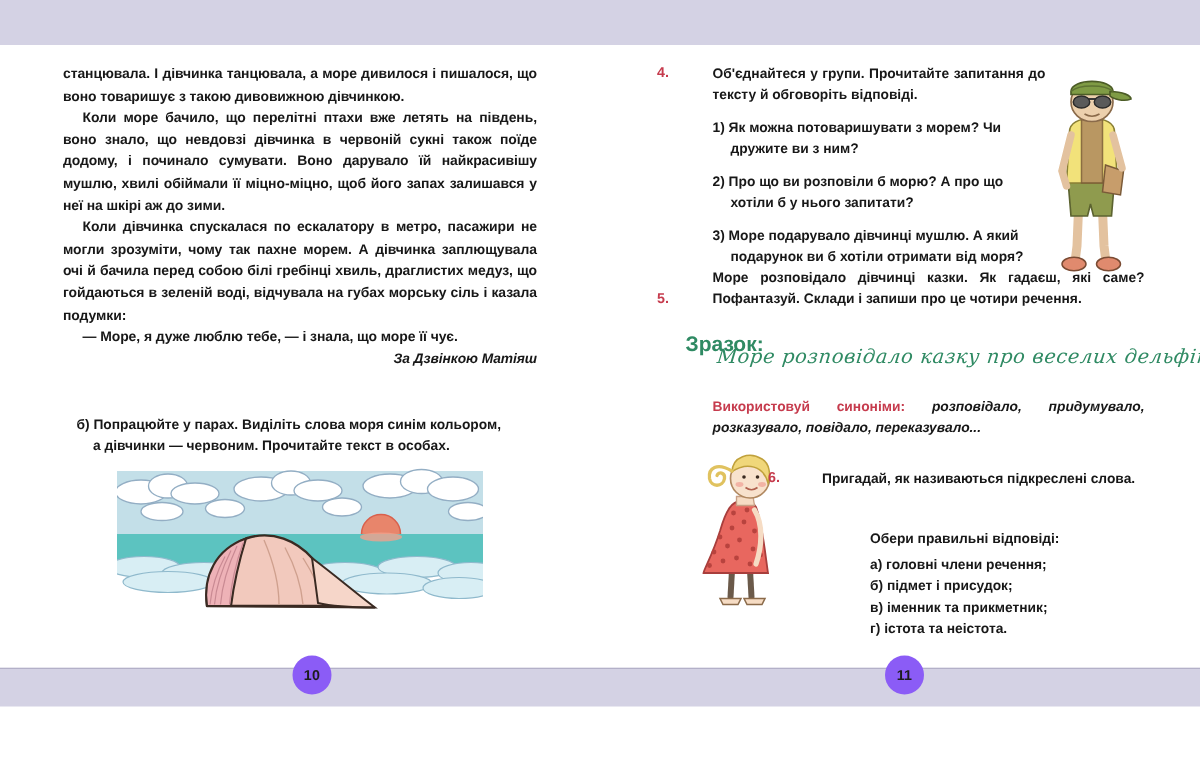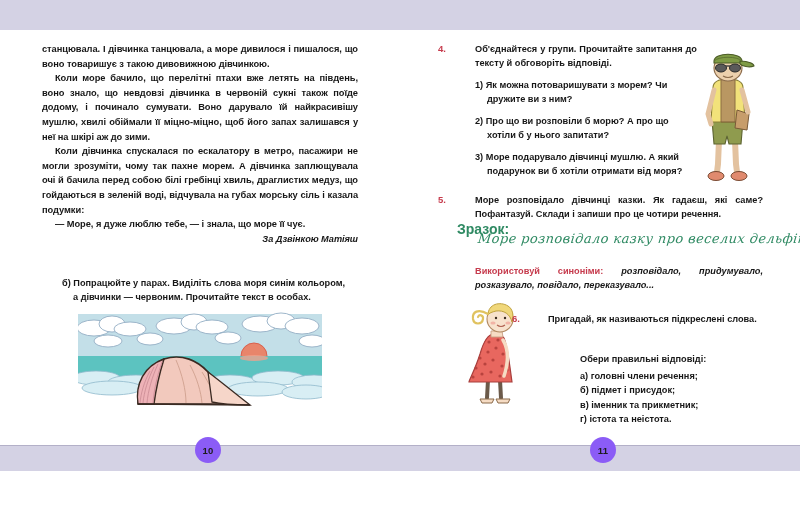--- a/index.html
+++ b/index.html
@@ -86,21 +86,21 @@
     text-align: right;
     font-style: italic;
     font-weight: bold;
     margin-top: 4px;
     font-size: 9.2px;
   }
 
   
   #task-b {
     position: absolute;
-    left: 62px;
+    left: 51px;
     top: 276px;
     width: 290px;
     font-size: 9.2px;
     line-height: 14px;
     font-weight: bold;
     color: #171717;
   }
   #task-b .hang { display: block; padding-left: 11px; text-indent: -11px; }
 
   
@@ -311,21 +311,21 @@
 
       <path d="M26 28 Q31 31 36 28" stroke="#8a6a4a" stroke-width="1.1" fill="none"></path>
 
       <path d="M17 13 C17 4 45 4 45 13 L45 15 L17 15 Z" fill="#7f9b45" stroke="#4c5c27" stroke-width="1.1"></path>
       <path d="M43 13 C52 13 57 16 57 18 C52 20 45 18 43 16 Z" fill="#7f9b45" stroke="#4c5c27" stroke-width="1.1"></path>
       <path d="M17 13 C22 8 40 8 45 13" stroke="#5e7333" stroke-width="1" fill="none"></path>
     </svg>
   </div>
 
   <div class="ex-num" style="left:438px; top:194px;">5.</div>
-  <div class="ex-body" style="left:475px; top:193px; width:288px;">Море розповідало дівчинці казки. Як гадаєш, які саме? Пофантазуй. Склади і запиши про це чотири речення.</div>
+  <div class="ex-body" style="left:475px; top:178px; width:288px;">Море розповідало дівчинці казки. Як гадаєш, які саме? Пофантазуй. Склади і запиши про це чотири речення.</div>
 
   <div style="position:absolute; left:457px; top:221px; font-size:14px;">
     <span class="label-green">Зразок:</span>
   </div>
 
   <div class="handwriting" style="position:absolute; left:478px; top:231px;">Море розповідало казку про веселих дельфінів</div>
 
   <div class="ex-body" style="left:475px; top:264px; width:288px; font-weight:600;">
     <span class="label-red">Використовуй синоніми:</span>
     <span class="synonyms">розповідало, придумувало, розказувало, повідало, переказувало...</span>

